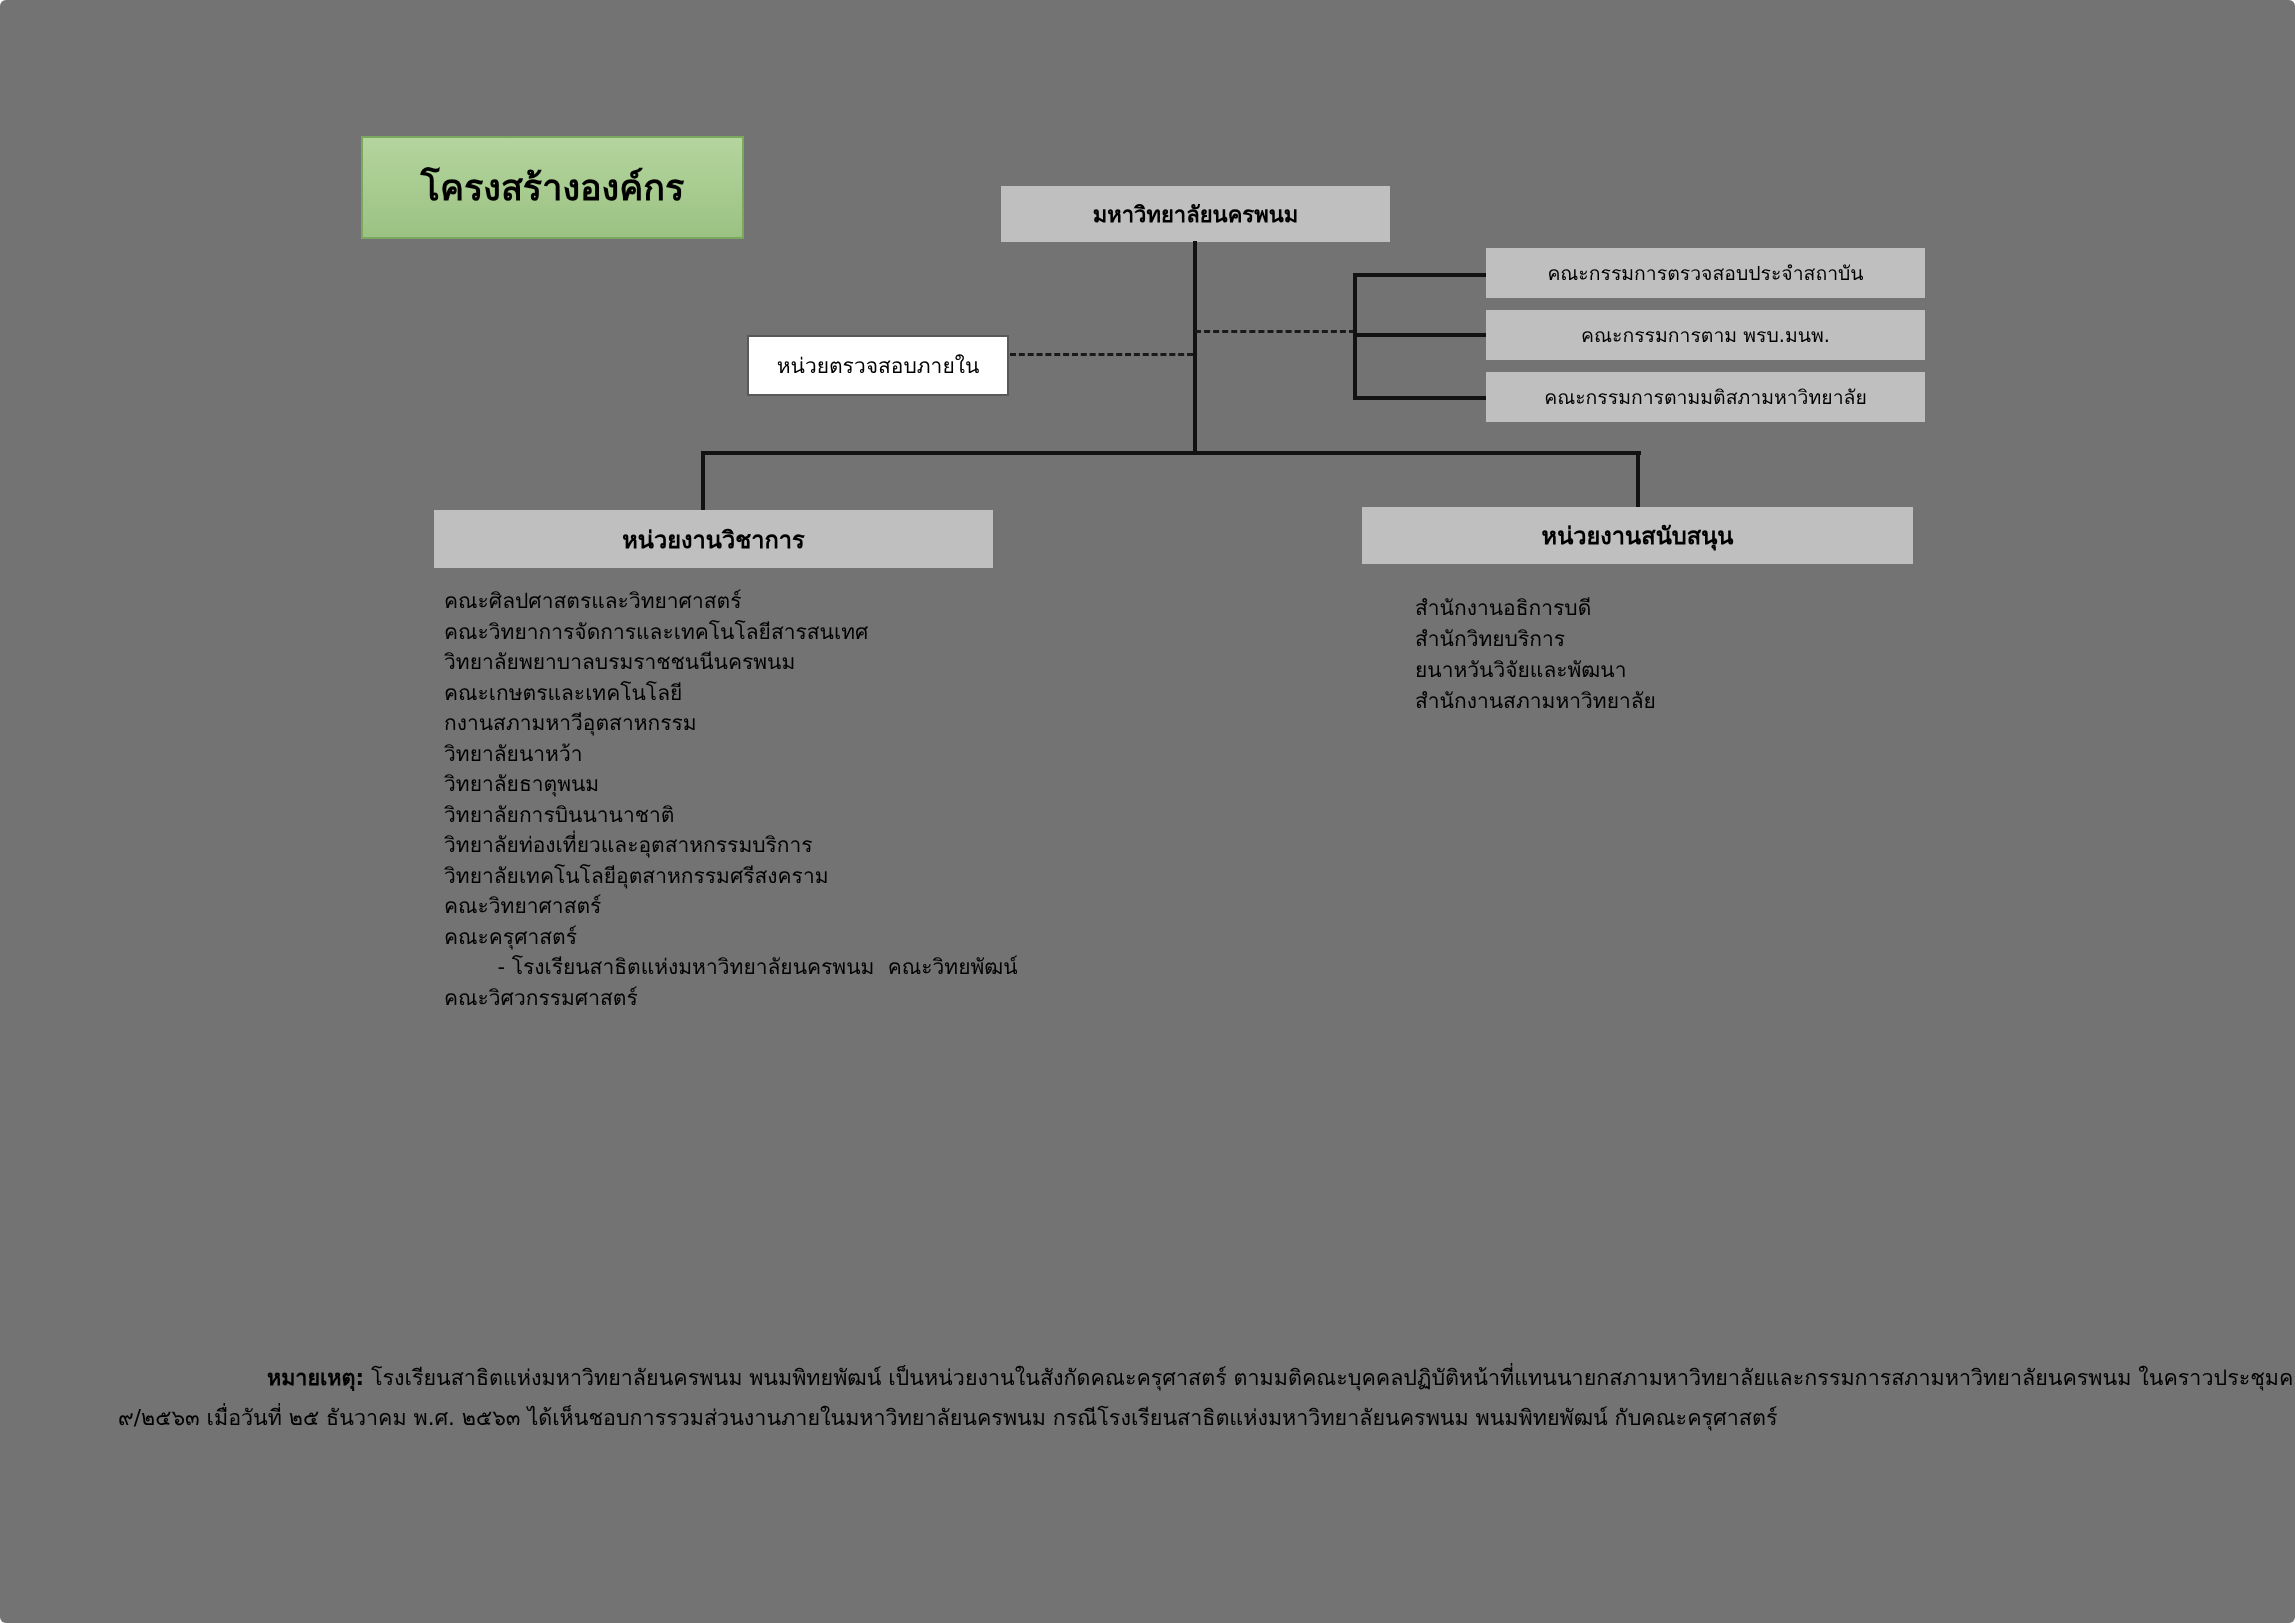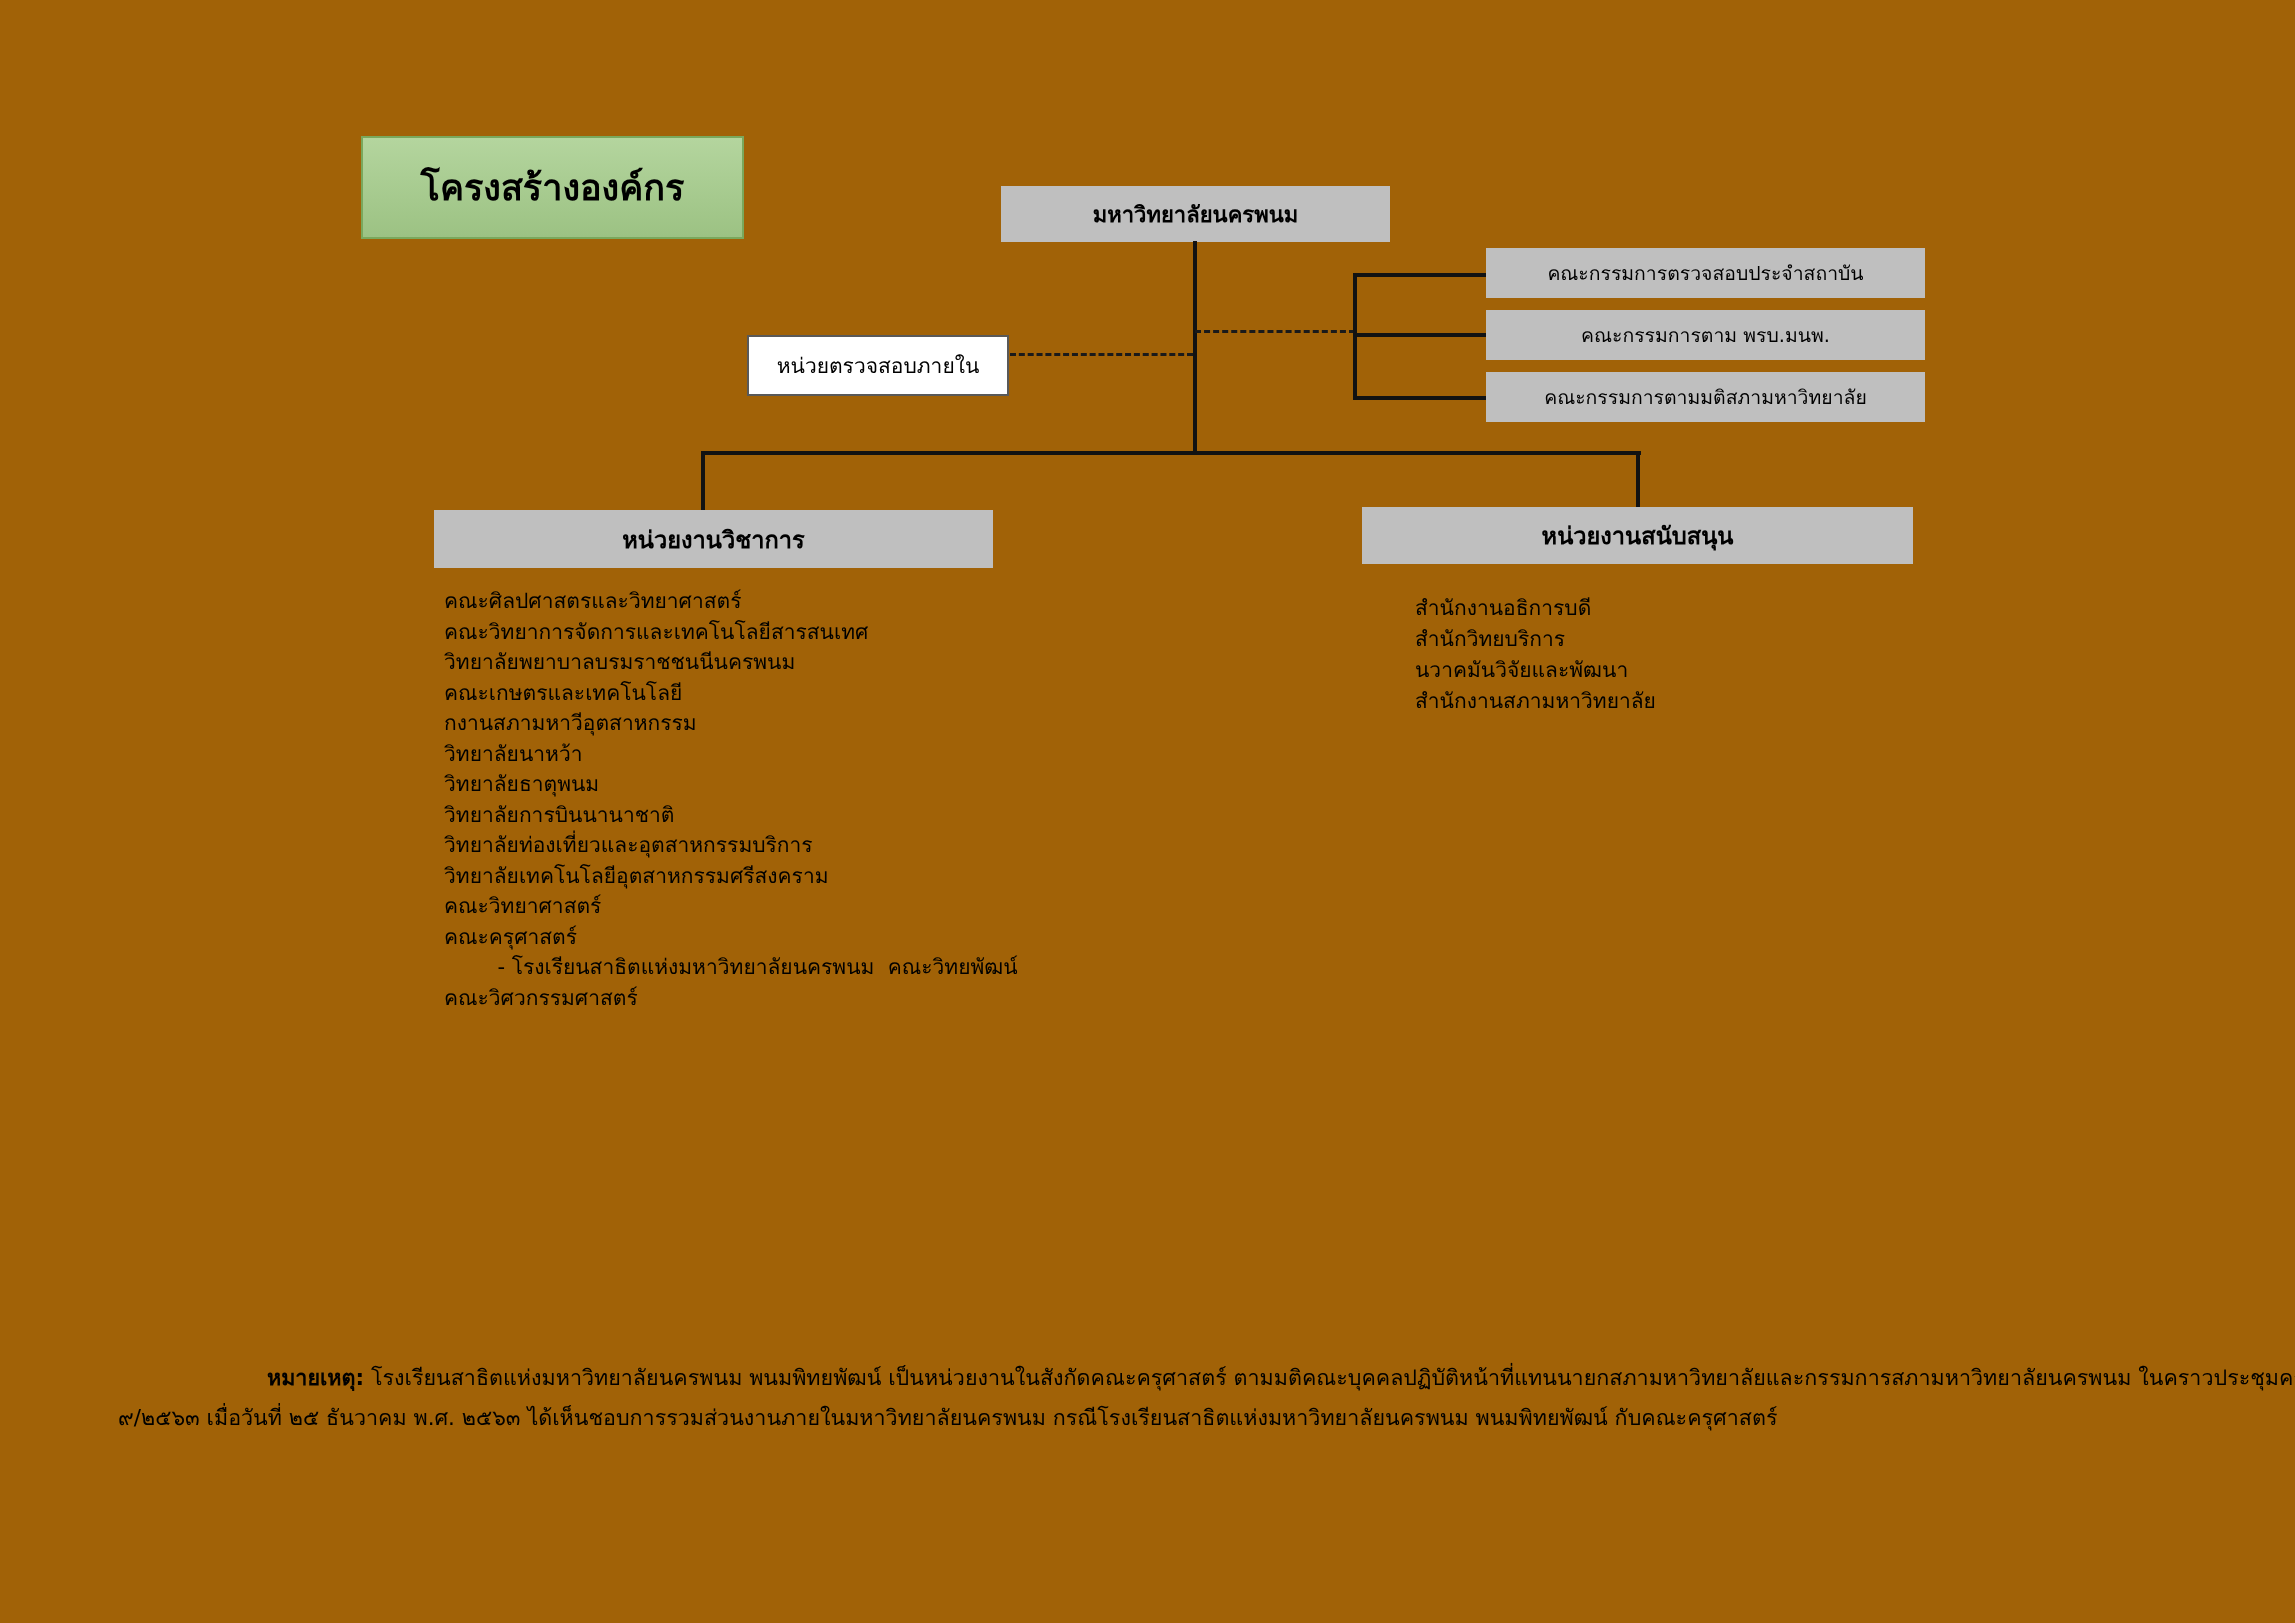--- a/index.html
+++ b/index.html
@@ -1,22 +1,23 @@
 <!DOCTYPE html>
 <html style="font-size:11px"><head>
 <meta charset="utf-8">
 <style>
   html,body{margin:0;padding:0;background:#ffffff;}
   .canvas{
     position:relative;
     width:2295px;height:1623px;
-    background:#a16207;
+    background:#737373;
     font-family:"DejaVu Sans","Liberation Sans",sans-serif;
     color:#000000;
     overflow:hidden;
+    border-radius:6px;
   }
   .box{
     position:absolute;
     display:flex;align-items:center;justify-content:center;
     text-align:center;
     box-sizing:border-box;
   }
   .gray{background:#bfbfbf;}
   .title-box{
     left:361px;top:136px;width:383px;height:103px;
@@ -98,21 +99,21 @@
       <div class="unit">วิทยาลัยเทคโนโลยีอุตสาหกรรมศรีสงคราม</div>
       <div class="unit">คณะวิทยาศาสตร์</div>
       <div class="unit">คณะครุศาสตร์</div>
       <div class="unit">        - โรงเรียนสาธิตแห่งมหาวิทยาลัยนครพนม  คณะวิทยพัฒน์</div>
       <div class="unit">คณะวิศวกรรมศาสตร์</div>
     </div>
 
   <div class="unit-list support-list">
       <div class="unit">สำนักงานอธิการบดี</div>
       <div class="unit">สำนักวิทยบริการ</div>
-      <div class="unit">นวาคมันวิจัยและพัฒนา</div>
+      <div class="unit">ยนาหวันวิจัยและพัฒนา</div>
       <div class="unit">สำนักงานสภามหาวิทยาลัย</div>
     </div>
 
   <div class="footnote-line footnote-line1">
     <span class="note-label">หมายเหตุ:</span><span> โรงเรียนสาธิตแห่งมหาวิทยาลัยนครพนม  พนมพิทยพัฒน์ เป็นหน่วยงานในสังกัดคณะครุศาสตร์ ตามมติคณะบุคคลปฏิบัติหน้าที่แทนนายกสภามหาวิทยาลัยและกรรมการสภามหาวิทยาลัยนครพนม ในคราวประชุมครั้งที่</span>
   </div>
   <div class="footnote-line footnote-line2">๙/๒๕๖๓ เมื่อวันที่ ๒๕ ธันวาคม พ.ศ. ๒๕๖๓ ได้เห็นชอบการรวมส่วนงานภายในมหาวิทยาลัยนครพนม กรณีโรงเรียนสาธิตแห่งมหาวิทยาลัยนครพนม พนมพิทยพัฒน์ กับคณะครุศาสตร์</div>
 
 </div>
 

